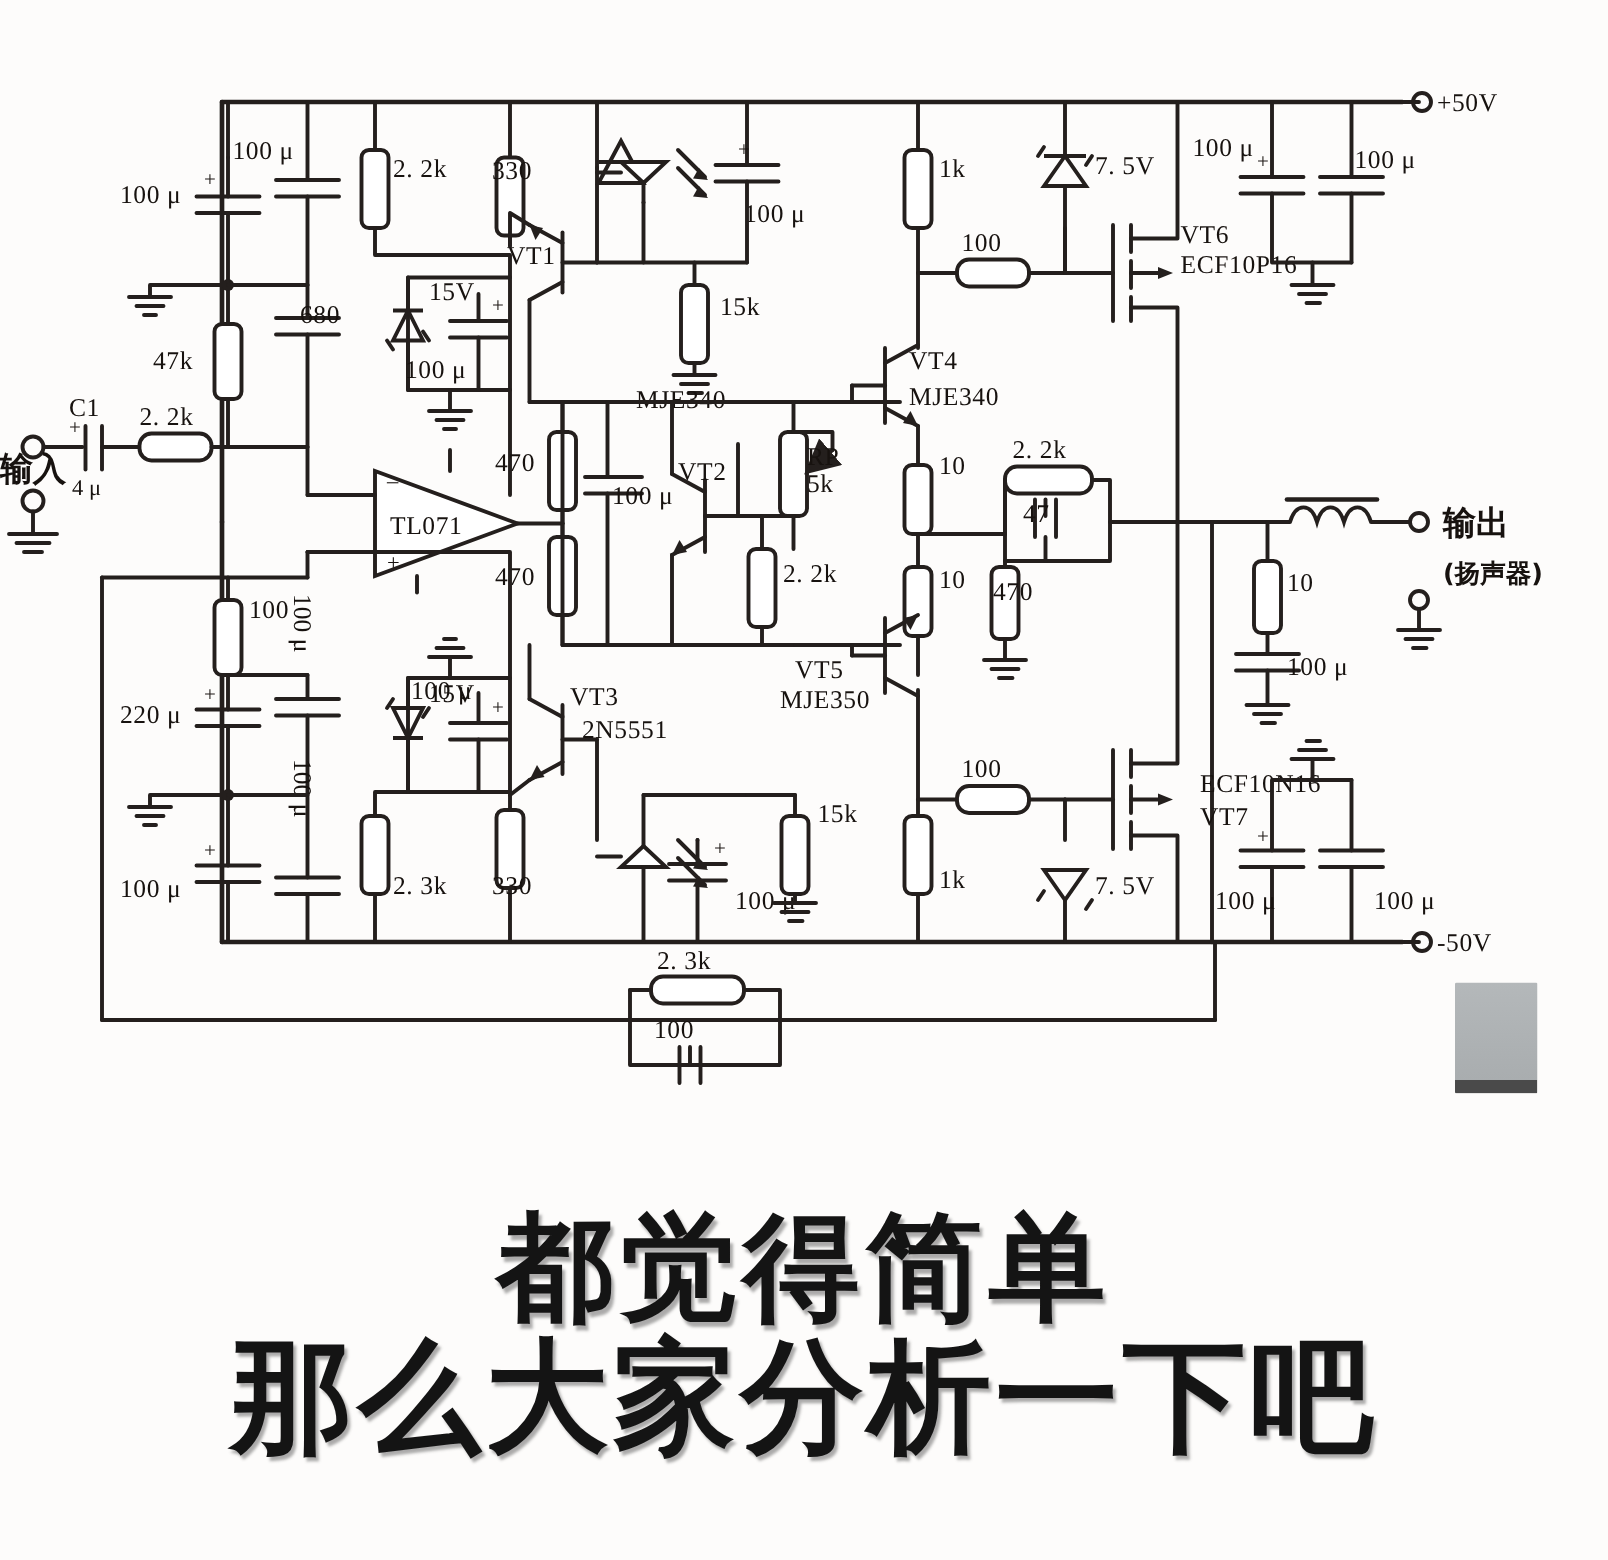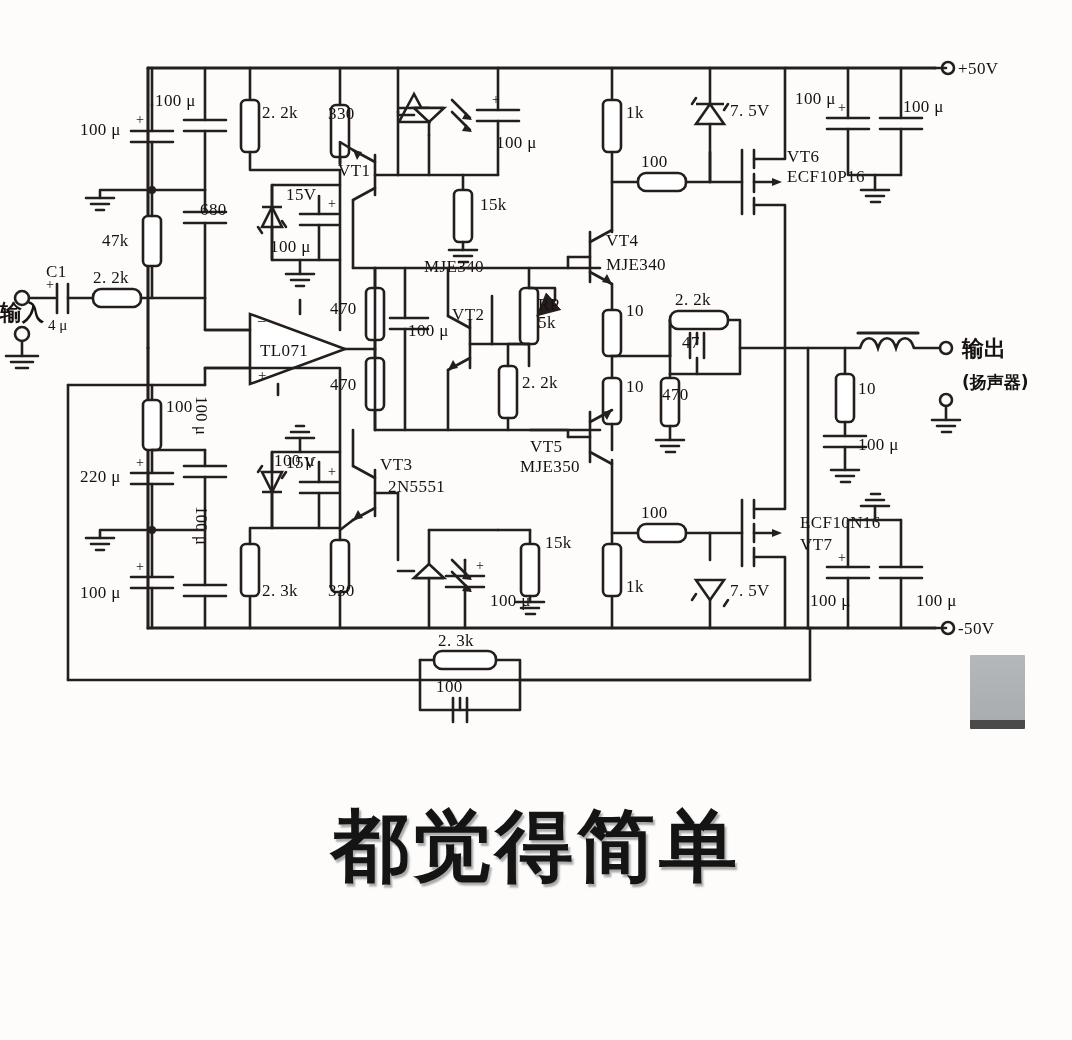--- a/index.html
+++ b/index.html
@@ -523,15 +523,16 @@
     <path class="wire" d="M520,680 L810,680"></path>
     <path class="wire" d="M810,680 L810,628"></path>
   </g>
 
 </svg>
 
 <div id="watermark"></div>
 
 <div id="caption">
   <div id="cap1">都觉得简单</div>
+  <div id="cap2">那么大家分析一下吧</div>
 </div>
 
 </div>
 
 </body></html>

